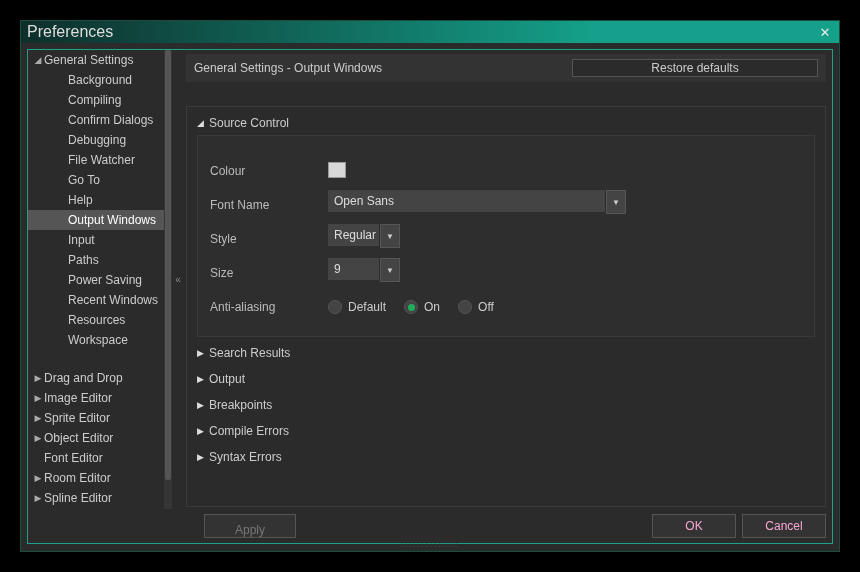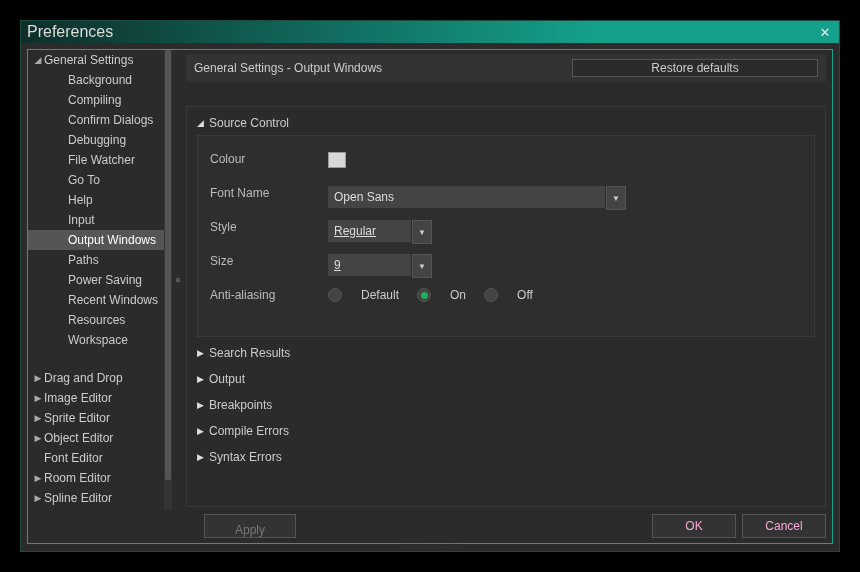--- a/index.html
+++ b/index.html
@@ -129,21 +129,21 @@
   .section-header .arrow {
     width: 12px; font-size: 9px; color: #ddd;
   }
   .section-body {
     border: 1px solid #3a3a3a;
     background: #2e2e2e;
     padding: 8px 12px 14px 12px;
     margin-top: 2px;
   }
   .form-row {
-    display: flex; align-items: flex-start;
+    display: flex; align-items: flex-end;
     min-height: 26px;
     margin: 8px 0;
   }
   .form-label { width: 118px; color: #bbb; }
   .swatch {
     width: 18px; height: 16px;
     background: #d8d8d8;
     border: 1px solid #999;
   }
   .select {
@@ -156,24 +156,24 @@
     padding: 0 6px;
     border-right: 1px solid #2b2b2b;
   }
   .select .btn {
     width: 20px;
     background: #444;
     display: flex; align-items: center; justify-content: center;
     color: #ccc; font-size: 8px;
   }
   .select.wide .val { width: 278px; }
-  .select.narrow .val { width: 84px; text-decoration: underline; }
+  .select.narrow .val { width: 52px; }
   .radio-group { display: flex; gap: 18px; align-items: center; }
   .radio {
-    display: flex; align-items: center; gap: 19px;
+    display: flex; align-items: center; gap: 6px;
     color: #ccc;
   }
   .radio .dot {
     width: 14px; height: 14px; border-radius: 50%;
     background: #444; border: 1px solid #555;
     display: flex; align-items: center; justify-content: center;
   }
   .radio .dot.on::after {
     content: ""; width: 7px; height: 7px; border-radius:50%;
     background: #1fae5b;
@@ -242,27 +242,27 @@
               <span>File Watcher</span>
             </div>
             <div class="tree-item depth2">
               <span class="arrow"></span>
               <span>Go To</span>
             </div>
             <div class="tree-item depth2">
               <span class="arrow"></span>
               <span>Help</span>
             </div>
+            <div class="tree-item depth2 sel">
+              <span class="arrow"></span>
+              <span>Output Windows</span>
+            </div>
             <div class="tree-item depth2">
               <span class="arrow"></span>
               <span>Input</span>
-            </div>
-            <div class="tree-item depth2 sel">
-              <span class="arrow"></span>
-              <span>Output Windows</span>
             </div>
             <div class="tree-item depth2">
               <span class="arrow"></span>
               <span>Paths</span>
             </div>
             <div class="tree-item depth2">
               <span class="arrow"></span>
               <span>Power Saving</span>
             </div>
             <div class="tree-item depth2">

